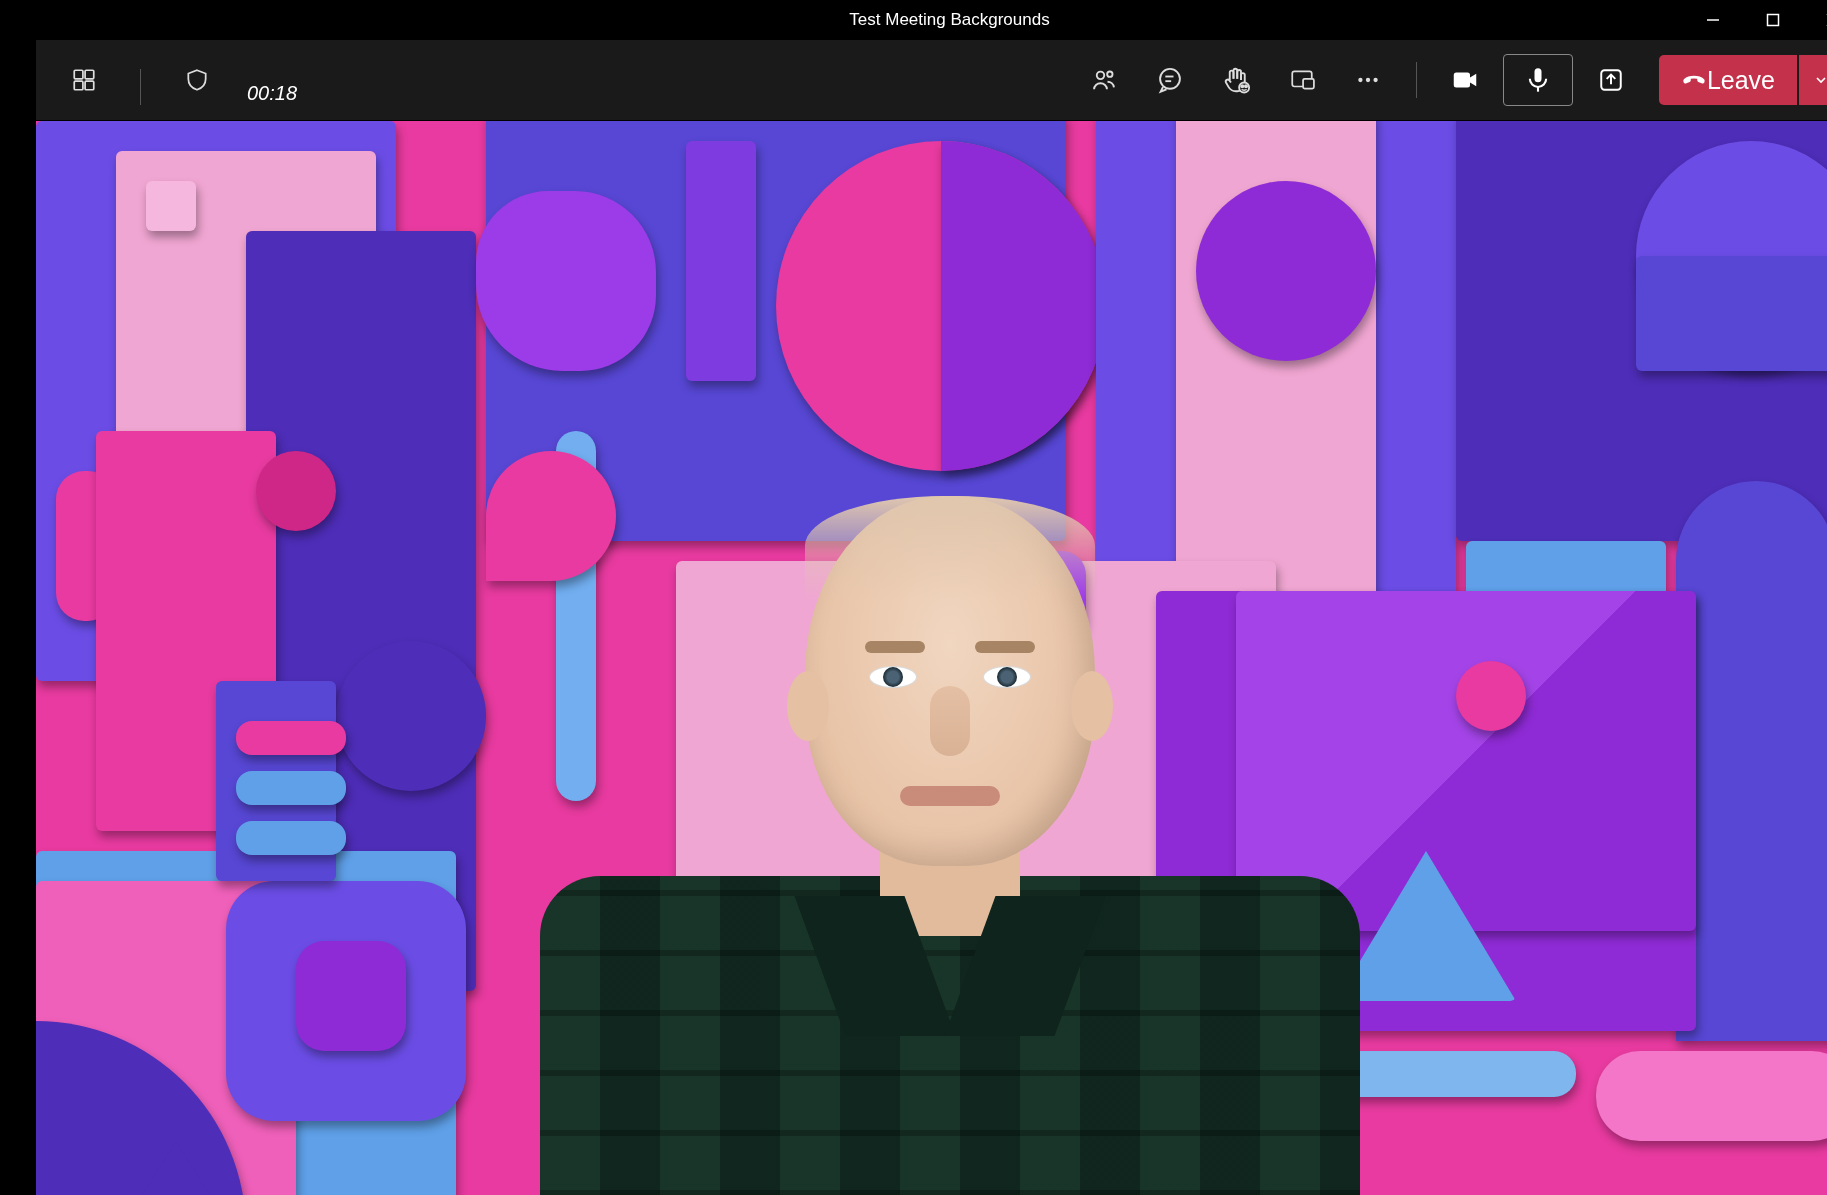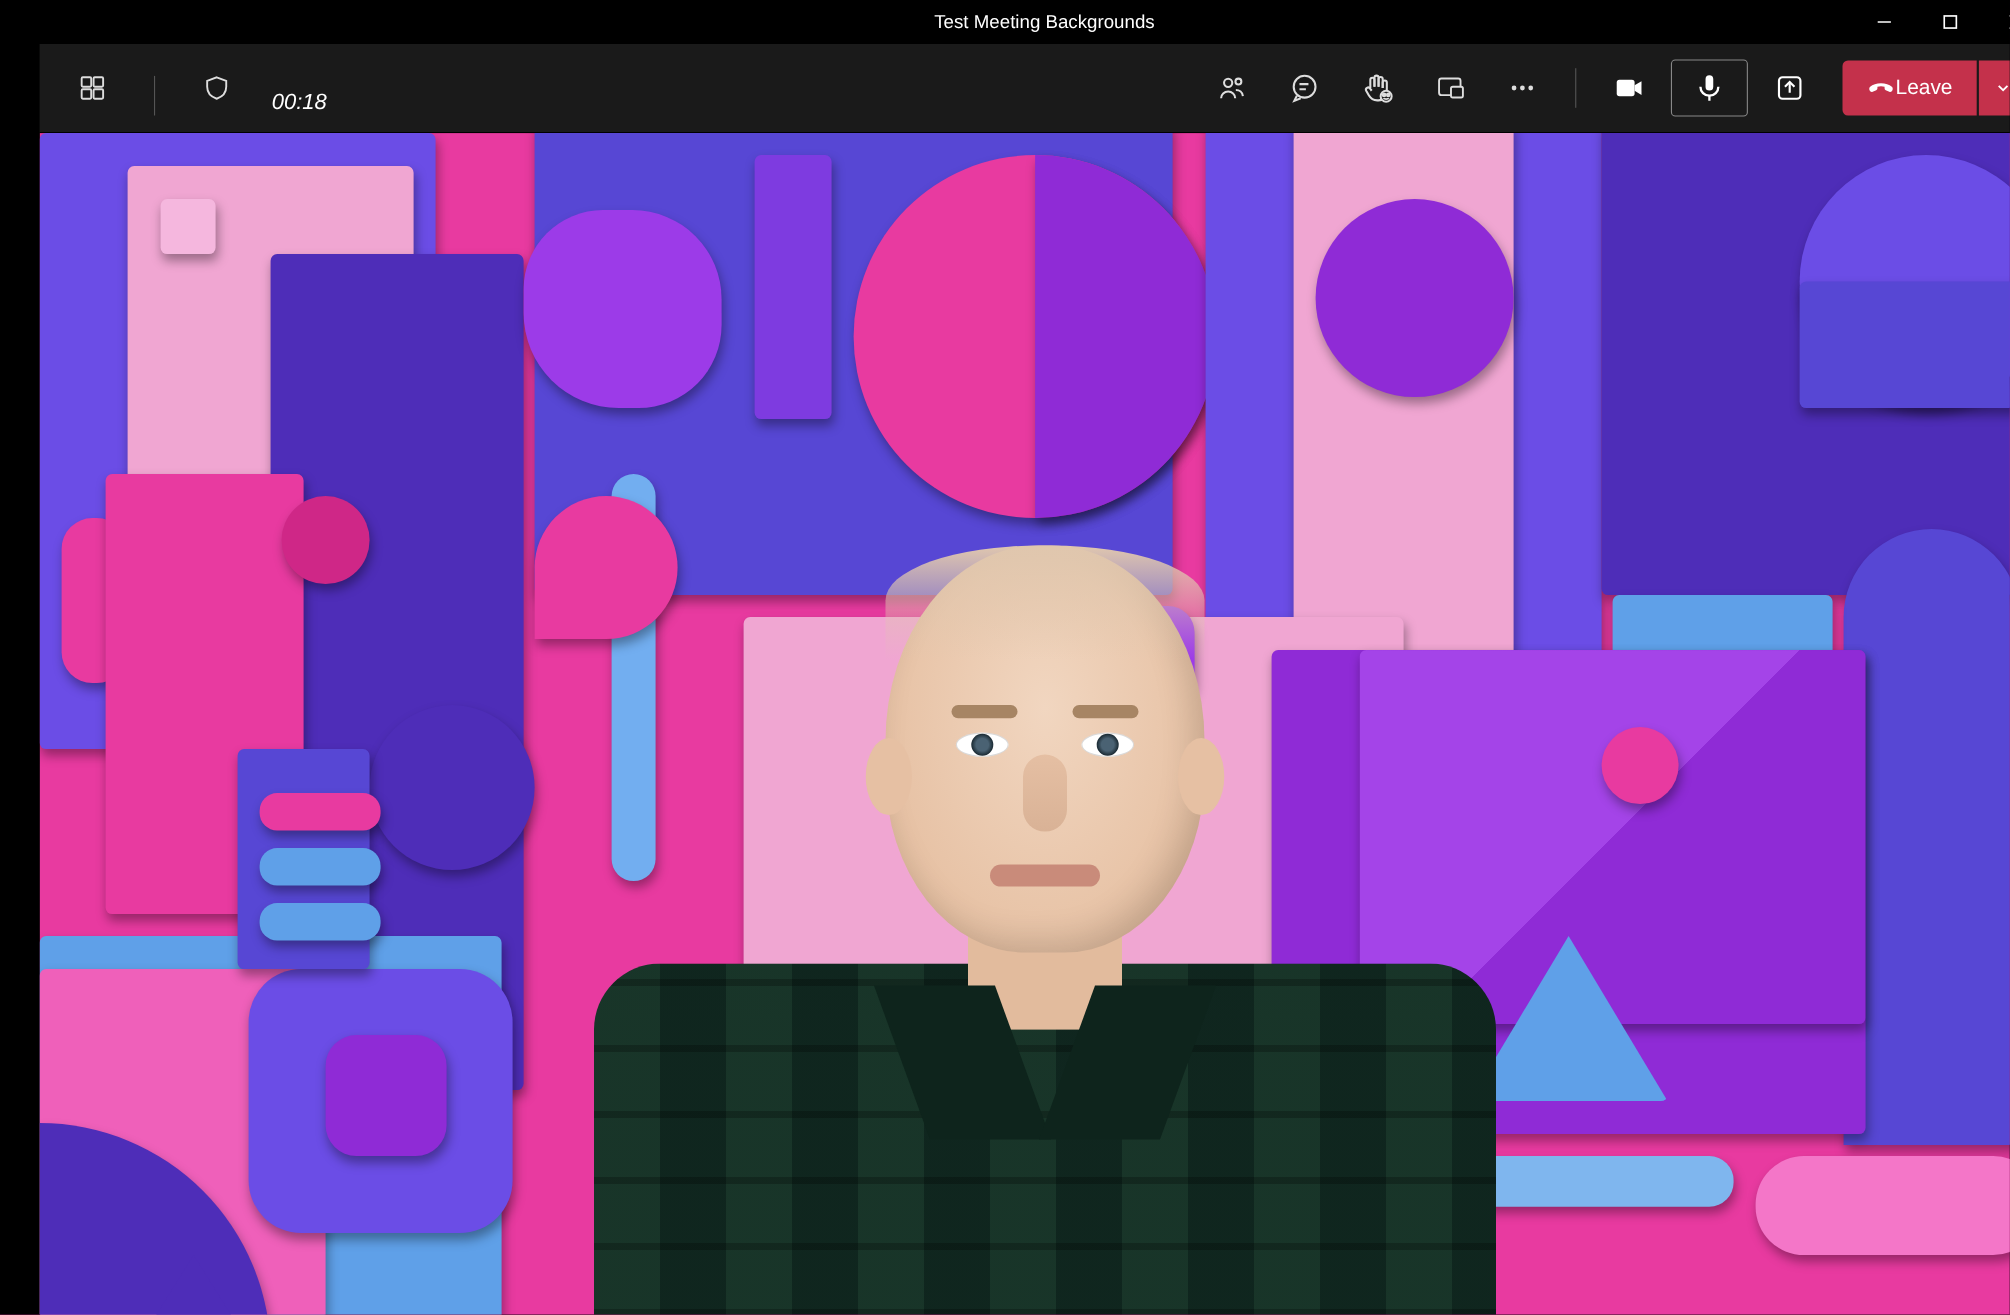--- a/index.html
+++ b/index.html
@@ -12,21 +12,21 @@
   
   .toolbar{height:80px;background:#1a1a1a;display:flex;align-items:center;padding:0 20px;color:#fff;border-bottom:1px solid #000;}
   .left-cluster{display:flex;align-items:flex-end;gap:18px;font-style:italic;}
   .sep{width:1px;height:36px;background:#555;margin:0 10px;}
   .icon-btn{width:56px;height:50px;display:flex;align-items:center;justify-content:center;border-radius:4px;cursor:pointer;}
   .icon-btn.boxed{border:1px solid #888;width:68px;height:50px;}
   .timer{font-size:20px;margin-left:4px;}
   .spacer{flex:1;}
   .right-cluster{display:flex;align-items:center;gap:10px;}
   .leave-cluster{display:flex;align-items:center;margin-left:10px;}
-  .leave-btn{height:50px;display:flex;align-items:center;background:#c4314b;color:#fff;padding:0 22px;border-top-left-radius:5px;border-bottom-left-radius:5px;font-size:19px;cursor:pointer;}
+  .leave-btn{height:50px;display:flex;align-items:center;background:#c4314b;color:#fff;padding:0 22px;border-top-left-radius:5px;border-bottom-left-radius:5px;font-size:25px;cursor:pointer;}
   .leave-caret{height:50px;width:44px;background:#c4314b;display:flex;align-items:center;justify-content:center;border-top-right-radius:5px;border-bottom-right-radius:5px;cursor:pointer;margin-left:2px;}
   
   .stage{position:relative;width:100%;height:calc(100% - 120px);overflow:hidden;}
   .bg{position:absolute;inset:0;}
   .tile{position:absolute;border-radius:6px;box-shadow:2px 6px 10px rgba(0,0,0,.35);}
   .person-wrap{position:absolute;left:50%;bottom:0;transform:translateX(-50%);width:820px;height:720px;}
   .head{position:absolute;top:20px;left:50%;transform:translateX(-50%);width:290px;height:370px;background:radial-gradient(ellipse at 50% 40%, #f1d6c0 0%, #e7c2a5 70%, #d8b191 100%);border-radius:48% 48% 44% 44%;box-shadow:inset -10px -10px 30px rgba(0,0,0,.15);}
   .hair{position:absolute;top:0;left:0;width:100%;height:28%;background:linear-gradient(#e0c7ae,transparent);border-radius:48% 48% 0 0;}
   .ear{position:absolute;width:42px;height:70px;background:#e6c0a3;border-radius:50%;top:175px;}
   .ear.left{left:-18px;} .ear.right{right:-18px;}

